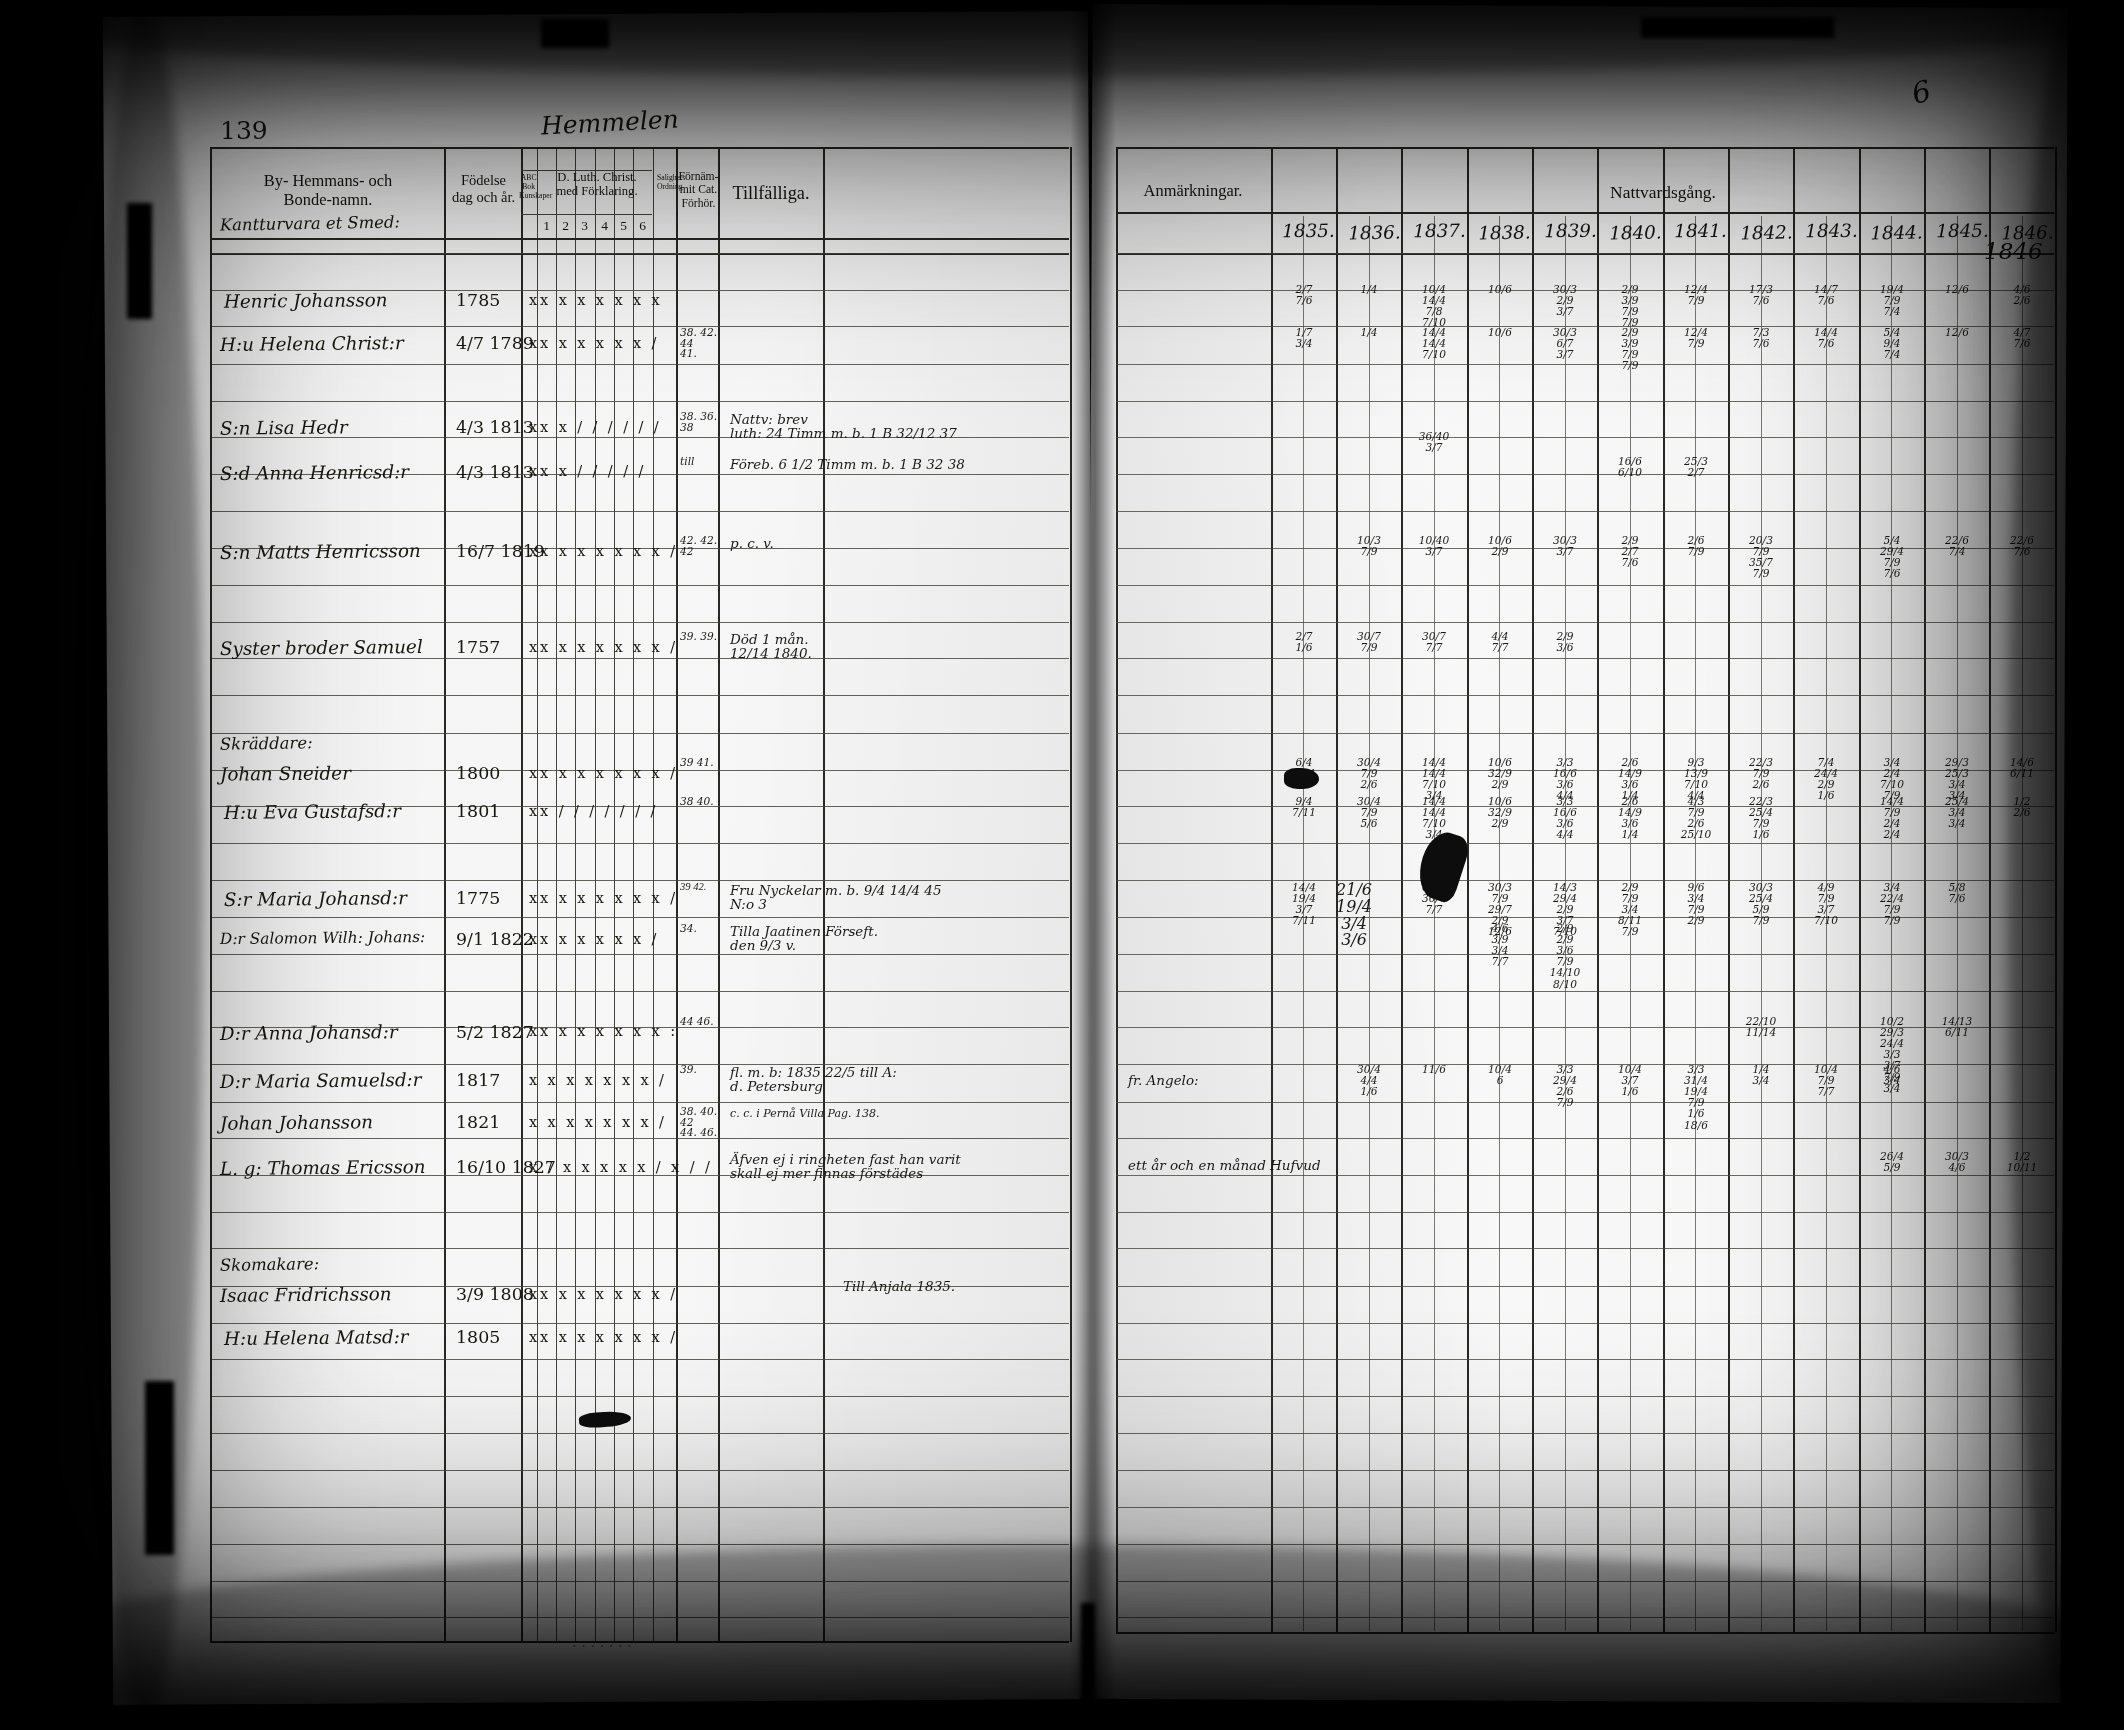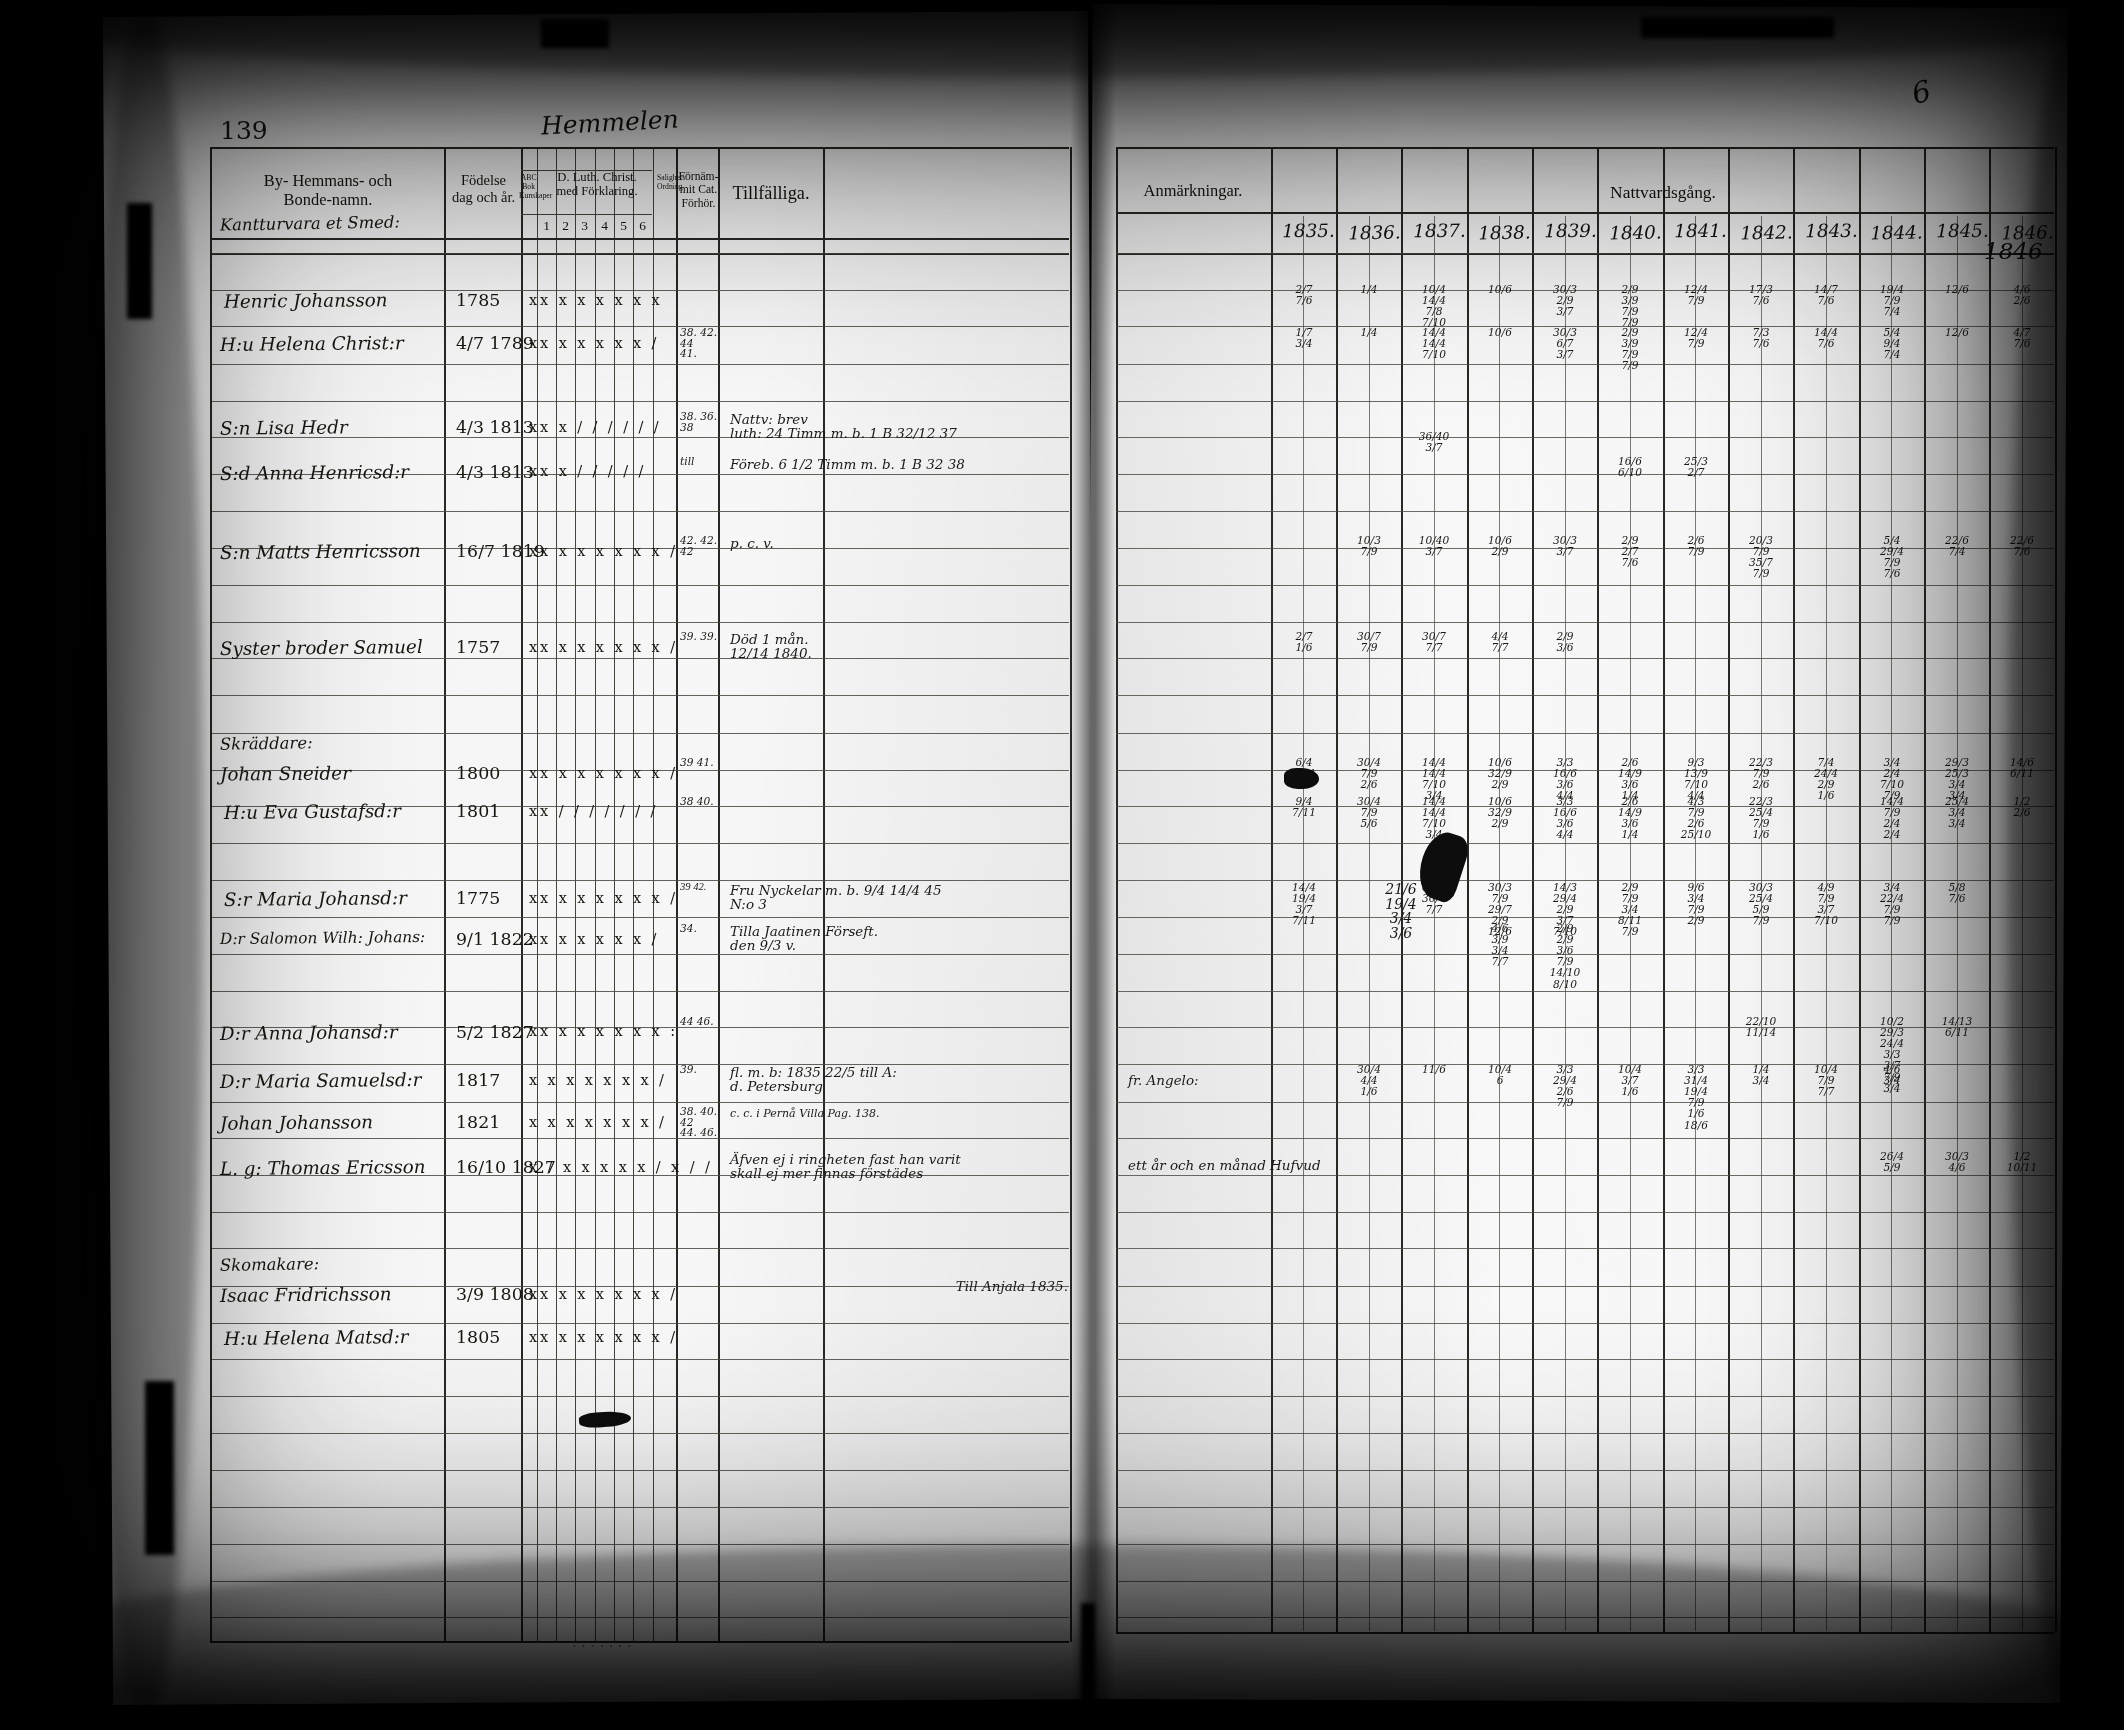--- a/index.html
+++ b/index.html
@@ -223,21 +223,21 @@
       <div class="cellhand" style="left:730px;top:1108px;width:338px;font-size:11px;text-align:left;">c. c. i Pernå Villa Pag. 138.</div>
       <div class="name" style="left:220px;top:1157px;font-size:18.3px;transform:rotate(-0.6deg);">L. g: Thomas Ericsson</div>
       <div class="date" style="left:456px;top:1157px;font-size:17.4px;">16/10 1827</div>
       <div class="marks" style="left:529px;top:1159px;font-size:14.5px;letter-spacing:2.9px;">x / x x x x x / x / /</div>
       <div class="cellhand" style="left:730px;top:1153px;width:338px;font-size:13.5px;text-align:left;">Äfven ej i ringheten fast han varit
 skall ej mer finnas förstädes</div>
       <div class="name" style="left:220px;top:1255px;font-size:16.4px;transform:rotate(-1deg);">Skomakare:</div>
       <div class="name" style="left:220px;top:1284px;font-size:18.3px;transform:rotate(-0.6deg);">Isaac Fridrichsson</div>
       <div class="date" style="left:456px;top:1284px;font-size:17.4px;">3/9 1808</div>
       <div class="marks" style="left:529px;top:1286px;font-size:14.5px;letter-spacing:2.9px;">xx x x x x x x /</div>
-      <div class="cellhand" style="left:730px;top:1280px;width:338px;font-size:13.5px;text-align:right;">Till Anjala 1835.</div>
+      <div class="cellhand" style="left:730px;top:1280px;width:338px;font-size:13.5px;text-align:center;">Till Anjala 1835.</div>
       <div class="name" style="left:224px;top:1327px;font-size:18.3px;transform:rotate(-0.6deg);">H:u Helena Matsd:r</div>
       <div class="date" style="left:456px;top:1327px;font-size:17.4px;">1805</div>
       <div class="marks" style="left:529px;top:1329px;font-size:14.5px;letter-spacing:2.9px;">xx x x x x x x /</div>
       <div class="blot" style="left:579px;top:1412px;width:52px;height:15.4px;transform:rotate(-4deg);"></div>
       <div class="note" style="left:572px;top:1634px;font-size:14.5px;opacity:.55;">. . . . . . .</div>
     </div>
 
   <div id="right-content">
       <div class="v" style="left:1116px;top:147px;height:1485px;"></div>
       <div class="v" style="left:2055px;top:147px;height:1485px;"></div>
@@ -492,21 +492,21 @@
 2/4</div>
       <div class="cellhand" style="left:1927px;top:796px;width:60px;font-size:10.6px;line-height:1.05;">25/4
 3/4
 3/4</div>
       <div class="cellhand" style="left:1992px;top:796px;width:60px;font-size:10.6px;line-height:1.05;">1/2
 2/6</div>
       <div class="cellhand" style="left:1274px;top:882px;width:60px;font-size:10.6px;line-height:1.05;">14/4
 19/4
 3/7
 7/11</div>
-      <div class="cellhand" style="left:1339px;top:882px;width:60px;font-size:14px;line-height:1.05;padding-left:32px;">21/6
+      <div class="cellhand" style="left:1292px;top:882px;width:60px;font-size:16px;line-height:1.05;padding-left:32px;">21/6
 19/4
 3/4
 3/6</div>
       <div class="cellhand" style="left:1404px;top:882px;width:60px;font-size:10.6px;line-height:1.05;">6/19
 30/7
 7/7</div>
       <div class="cellhand" style="left:1470px;top:882px;width:60px;font-size:10.6px;line-height:1.05;">30/3
 7/9
 29/7
 2/9

